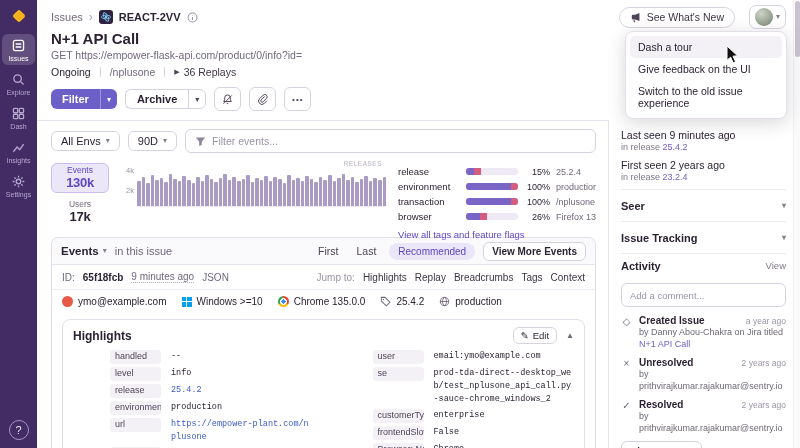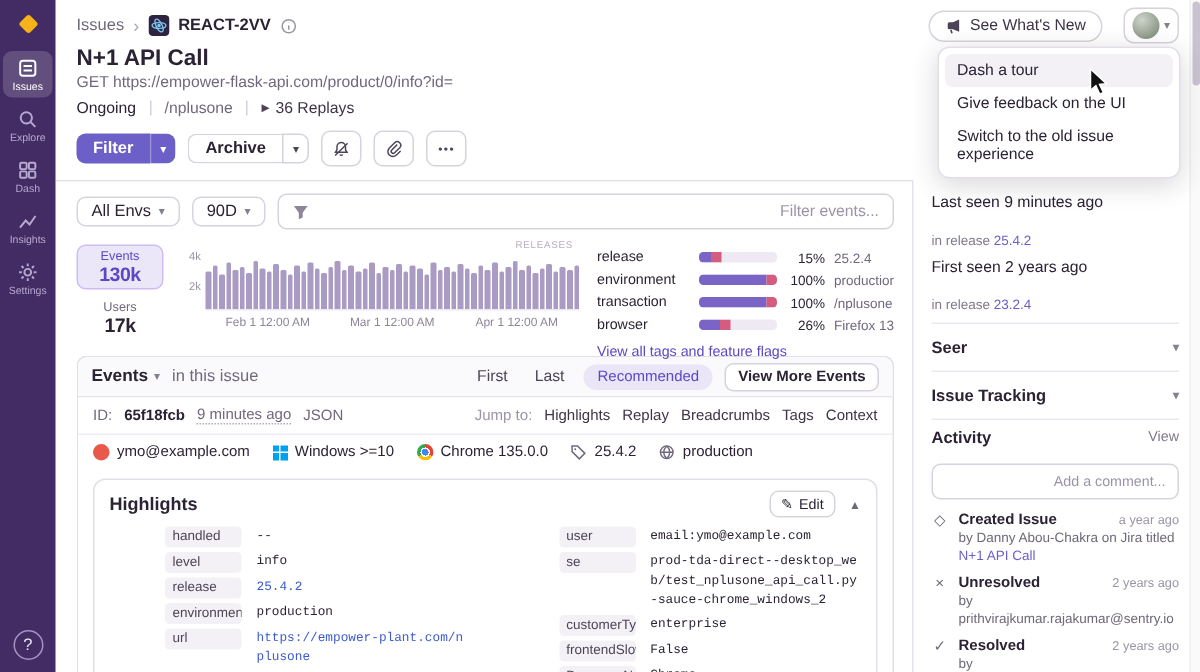--- a/index.html
+++ b/index.html
@@ -1,19 +1,19 @@
 <!DOCTYPE html>
 <html><head>
 <meta charset="utf-8">
 <style>
 *{margin:0;padding:0;box-sizing:border-box;}
 html,body{width:800px;height:448px;}
 body{font-family:"Liberation Sans",sans-serif;font-size:11px;color:#2b2233;background:#fff;overflow:hidden;position:relative;}
 button{font:inherit;color:inherit;background:none;border:none;cursor:pointer;}
-input{font:inherit;outline:none;text-align:right;}
+input{font:inherit;outline:none;}
 .spacer{flex:1;}
 .caret{font-size:8px;color:#867f8e;line-height:1;}
 .app{display:flex;width:800px;height:448px;}
 
 
 .leftnav{width:37px;background:#432c63;display:flex;flex-direction:column;align-items:center;padding:7px 0 8px;flex-shrink:0;z-index:5;}
 .logo{width:18px;height:18px;margin-bottom:9px;}
 .nav-item{width:33px;padding:4px 0 3px;margin-bottom:3px;border-radius:6px;display:flex;flex-direction:column;align-items:center;gap:2px;color:#b7a8d2;}
 .nav-item.active{background:rgba(255,255,255,.17);color:#fff;}
 .navlabel{font-size:7px;}
@@ -114,21 +114,21 @@
 .collapse{margin-left:9px;color:#6e6878;font-size:8px;cursor:pointer;}
 .hl-grid{display:grid;grid-template-columns:1fr 1fr;column-gap:24px;align-items:start;}
 .hl-col{display:grid;grid-template-columns:88px 1fr;gap:3px 10px;align-items:start;}
 .hlkey{background:#f4f1f6;color:#4d4458;font-size:9px;line-height:13px;padding:0 5px;border-radius:3px;height:14px;overflow:hidden;white-space:nowrap;margin-left:37px;}
 .hlval{font-family:"Liberation Mono",monospace;font-size:8.5px;line-height:13px;word-break:break-all;color:#2b2233;}
 .v-link{color:#3b5bcc;cursor:pointer;}
 
 
 .seen{margin-bottom:7px;}
 .seen-title{font-size:10.5px;font-weight:400;color:#2b2233;}
-.seen-sub{font-size:9px;color:#80798c;margin-top:14px;}
+.seen-sub{font-size:9px;color:#80798c;margin-top:1px;}
 .plink{color:#6C5FC7;cursor:pointer;}
 .divider{border-top:1px solid #ece7f1;margin:6px 0;}
 .railsec{display:flex;align-items:center;height:19px;font-size:11px;font-weight:700;color:#2b2233;cursor:pointer;}
 .railsec .caret{margin-left:auto;}
 .acthead{display:flex;align-items:flex-start;height:18px;font-size:11px;font-weight:700;}
 .viewlink{margin-left:auto;color:#80798c;font-size:9.5px;font-weight:400;cursor:pointer;}
 .comment{width:100%;height:24px;border:1px solid #d8d2de;border-radius:6px;padding:0 8px;font-size:9.5px;margin:5px 0 8px;background:#fff;}
 .comment::placeholder{color:#9b94a7;}
 .actitem{display:flex;gap:7px;margin-bottom:7px;}
 .acticon{color:#6e6878;font-size:10px;width:11px;text-align:center;line-height:13px;flex-shrink:0;}
@@ -360,25 +360,20 @@
                 <div class="bar" style="height: 60%;"></div>
                 <div class="bar" style="height: 67.5%;"></div>
                 <div class="bar" style="height: 55%;"></div>
                 <div class="bar" style="height: 62.5%;"></div>
                 <div class="bar" style="height: 70%;"></div>
                 <div class="bar" style="height: 57.5%;"></div>
                 <div class="bar" style="height: 65%;"></div>
                 <div class="bar" style="height: 60%;"></div>
                 <div class="bar" style="height: 67.5%;"></div>
               </div>
-            <div class="xticks">
-              <span>Feb 1 12:00 AM</span>
-              <span>Mar 1 12:00 AM</span>
-              <span>Apr 1 12:00 AM</span>
-            </div>
           </div>
           <div class="tagcol">
             <div class="tagrow">
               <span class="tagname">release</span>
               <span class="tb">
                   <span class="tb-fill" style="width: 15%;"></span>
                   <span class="tb-tip"></span>
                 </span>
               <span class="tagpct">15%</span>
               <span class="tagval">25.2.4</span>

